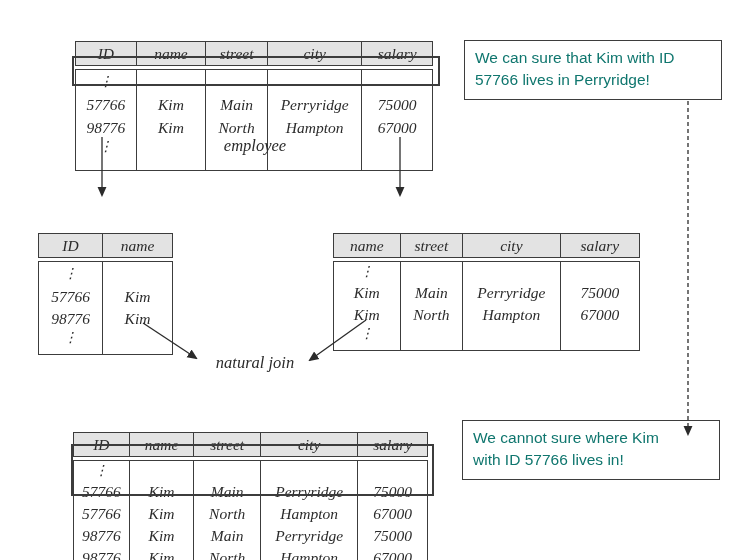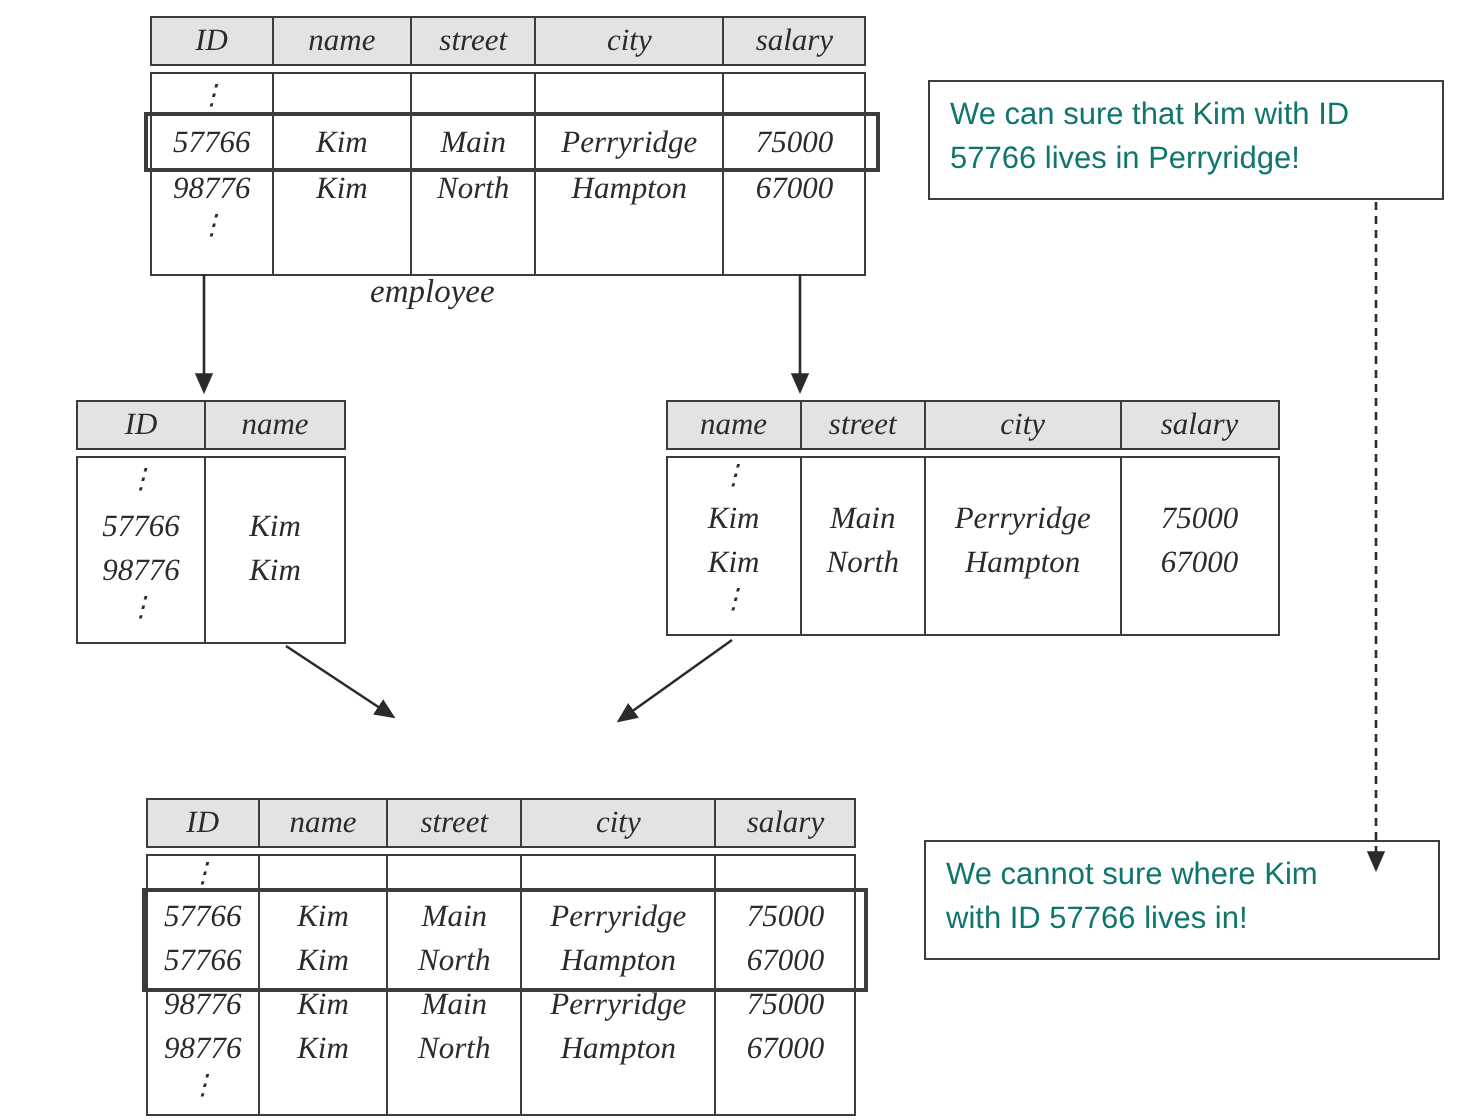--- a/index.html
+++ b/index.html
@@ -6,21 +6,21 @@
     --bd:#3c3c3c;
     --hdr:#e3e3e3;
     --txt:#2b2b2b;
   }
   html,body{margin:0;padding:0;background:#fff;}
   #canvas{
     position:relative;width:730px;height:560px;background:#ffffff;overflow:hidden;
     font-family:"Liberation Serif",serif;color:var(--txt);
   }
   
-  .tbl{position:absolute;}
+  .tbl{position:absolute;margin-top:33px;}
   .hdr{
     display:flex;background:var(--hdr);
     border:1.4px solid var(--bd);box-sizing:content-box;height:23px;
   }
   .bdy{
     margin-top:3px;border:1.4px solid var(--bd);box-sizing:content-box;background:#fff;
   }
   .row{display:flex;}
   .c{
     display:flex;align-items:center;justify-content:center;
@@ -37,21 +37,21 @@
   .t-join .c:nth-child(1){width:55px}.t-join .c:nth-child(2){width:65px}
   .t-join .c:nth-child(3){width:67px}.t-join .c:nth-child(4){width:98px}
   .t-join .c:nth-child(5){width:70px}
   .t-idn  .c:nth-child(1){width:64px}.t-idn  .c:nth-child(2){width:71px}
   .t-nscs .c:nth-child(1){width:66px}.t-nscs .c:nth-child(2){width:63px}
   .t-nscs .c:nth-child(3){width:98px}.t-nscs .c:nth-child(4){width:80px}
   
   .hl{position:absolute;border:2px solid var(--bd);background:transparent;pointer-events:none;}
   
   .dlabel{
-    position:absolute;font-style:italic;font-size:16.5px;color:var(--txt);
+    position:absolute;text-align:center;font-style:italic;font-size:16.5px;color:var(--txt);
   }
   
   .note{
     position:absolute;border:1.5px solid #3d3d3d;box-sizing:border-box;background:#fff;
     font-family:"Liberation Sans",sans-serif;font-style:normal;
     font-size:15.5px;line-height:1.42;color:#0f766e;
     padding:6px 10px;white-space:pre-line;
   }
   
   #arrows{position:absolute;left:0;top:0;width:730px;height:560px;pointer-events:none;}
@@ -156,20 +156,21 @@
       </div>
       <div class="row vtop" style="height:24px">
         <div class="c dotsy">⋮</div>
         <div class="c"></div>
         <div class="c"></div>
         <div class="c"></div>
       </div>
     </div>
   </div>
 
+  <div class="dlabel" style="left:200px;top:353px;width:110px">natural join</div>
 
   <div class="tbl t-join" style="left:73px;top:399px;width:355px">
     <div class="hdr">
       <div class="c">ID</div>
       <div class="c">name</div>
       <div class="c">street</div>
       <div class="c">city</div>
       <div class="c">salary</div>
     </div>
     <div class="bdy">

